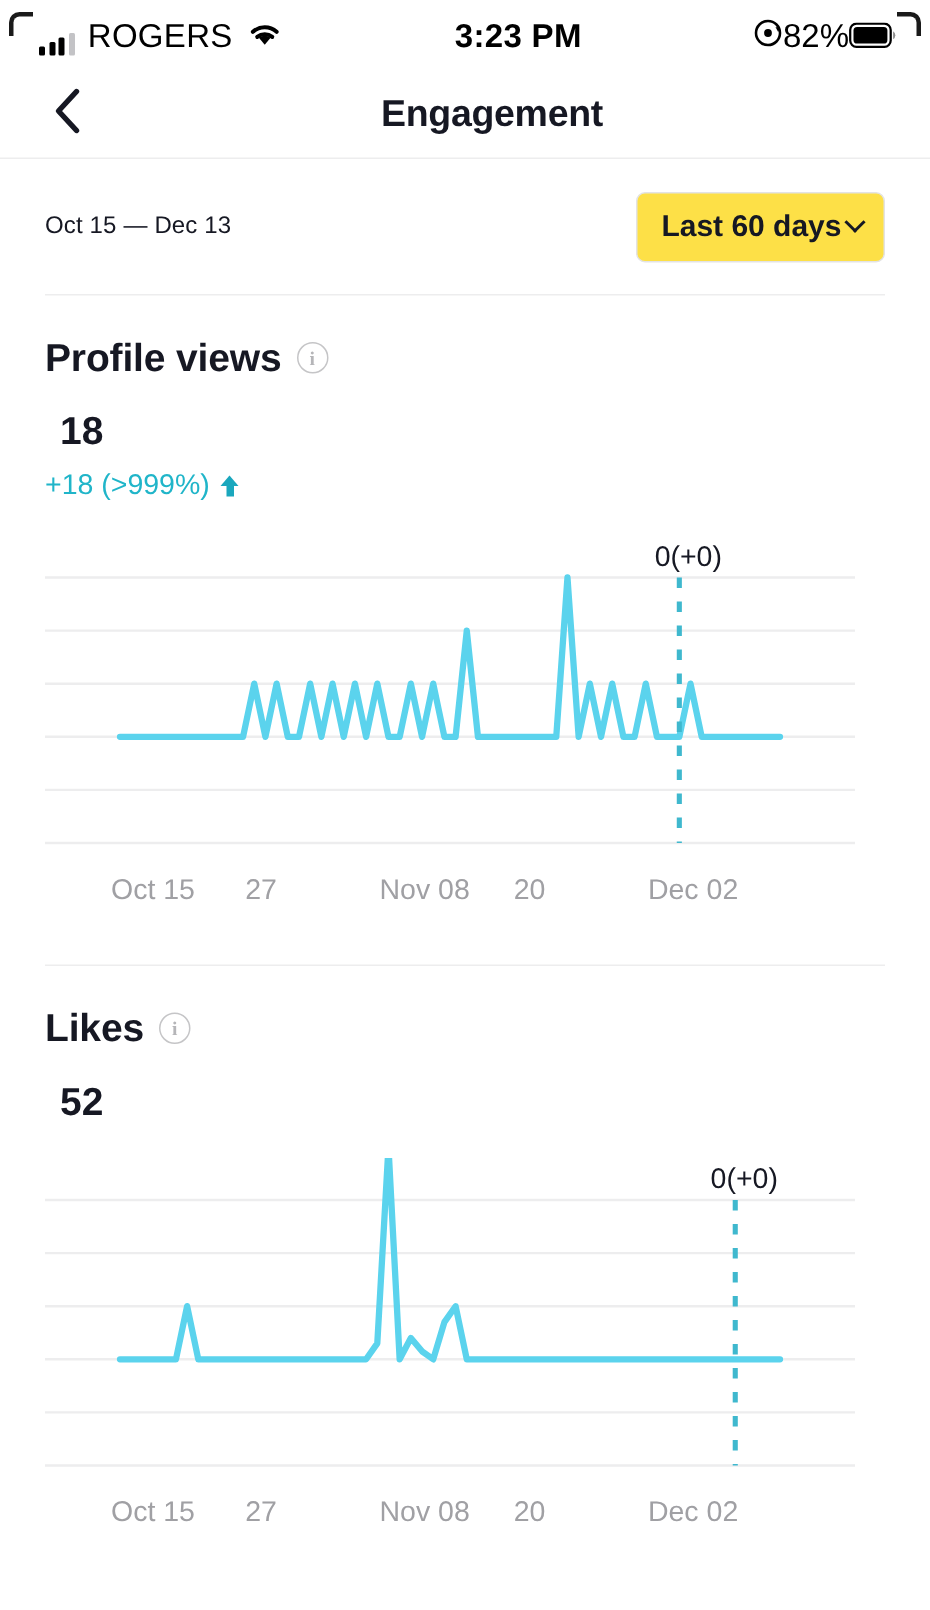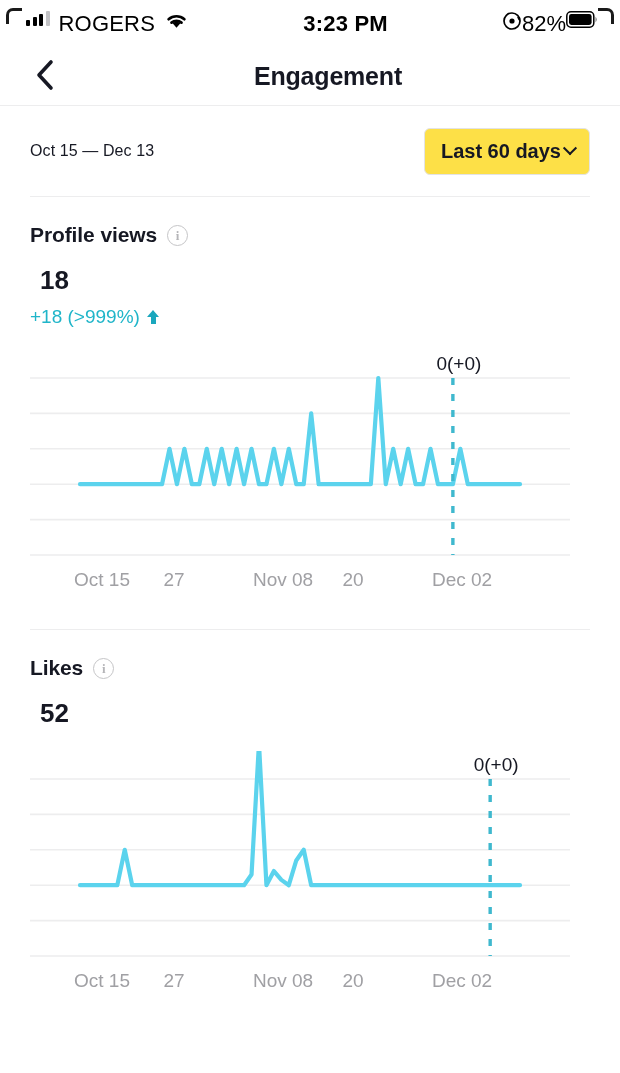--- a/index.html
+++ b/index.html
@@ -11,21 +11,21 @@
     overflow: hidden;
   }
   .screen { position: relative; width: 620px; height: 1073px; background:#fff; }
 
   
   .statusbar {
     position: relative; height: 48px;
     display: flex; align-items: center; justify-content: space-between;
     padding: 0 22px 0 26px;
   }
-  .sb-left, .sb-right { display: flex; align-items: flex-start; }
+  .sb-left, .sb-right { display: flex; align-items: flex-end; }
   .sb-left { gap: 9px; }
   .sb-right { }
   .sb-text { font-size: 22px; font-weight: 400; letter-spacing: .2px; color:#000; }
   .sb-pct { font-size: 22px; font-weight: 400; color:#000; }
   .bars { display:flex; align-items:flex-end; gap:2.5px; height:15px; }
   .bars i { display:block; width:4px; background:#000; border-radius:1px; }
   .bars i:nth-child(1){ height:6px; }
   .bars i:nth-child(2){ height:9px; }
   .bars i:nth-child(3){ height:12px; }
   .bars i:nth-child(4){ height:15px; background:#c3c3c6; }
@@ -62,38 +62,38 @@
   }
   .chev-d { display:inline-block; width:10px; height:10px;
     border-right:2.4px solid #161823; border-bottom:2.4px solid #161823;
     transform: rotate(45deg) translate(-2px,-2px); }
 
   .divider { height:1px; background:#ededee; margin: 0 30px; }
 
   
   .metric { padding: 0 30px; }
   .metric-head { display:flex; align-items:center; gap:10px; padding-top: 26px; }
-  .metric-title { font-size:21px; font-weight:700; color:#161823; letter-spacing:-.1px; }
+  .metric-title { font-size:26px; font-weight:700; color:#161823; letter-spacing:-.1px; }
   .info-icon {
     width:21px; height:21px; border-radius:50%; border:1.6px solid #c5c5c7;
     display:flex; align-items:center; justify-content:center;
     font-size:13px; font-weight:700; color:#b5b5b8;
     font-family:"Liberation Serif", serif; line-height:1; cursor:pointer;
   }
   .metric-value { font-size:26px; font-weight:700; margin-top:18px; color:#161823;margin-left:10px; }
   .metric-delta { font-size:19px; color:#20b5c9; margin-top:10px; display:flex; align-items:center; gap:7px; }
   .uparrow { display:inline-block; width:13px; height:14px; position:relative; }
   .uparrow::before{ content:""; position:absolute; left:4px; top:5px; width:5px; height:9px; background:#1aa7bd;}
   .uparrow::after{ content:""; position:absolute; left:0; top:0; width:0; height:0;
      border-left:6.5px solid transparent; border-right:6.5px solid transparent; border-bottom:7px solid #1aa7bd;}
 
   
   .chartwrap { position:relative; margin-top: 22px; }
   .chart-svg { display:block; width:620px; }
-  .xaxis { display:flex; padding: 0 0 0 0; position:relative; height:34px; }
+  .xaxis { display:flex; padding: 0 0 0 0; position:relative; height:34px;margin-top:7px; }
   .xtick { position:absolute; font-size:19px; color:#a0a0a4; top:4px; }
   .sep { height:1px; background:#ededee; margin: 30px 30px 0 30px; }
 </style>
 </head>
 <body>
 
 <div class="screen">
 
   <div class="statusbar">
     <span class="corner tl"></span>

